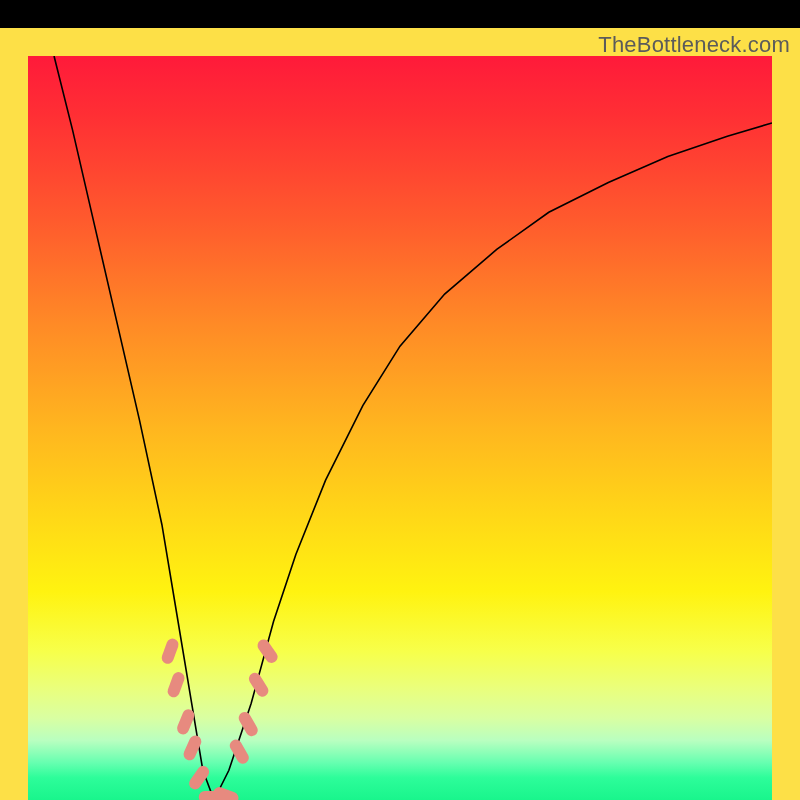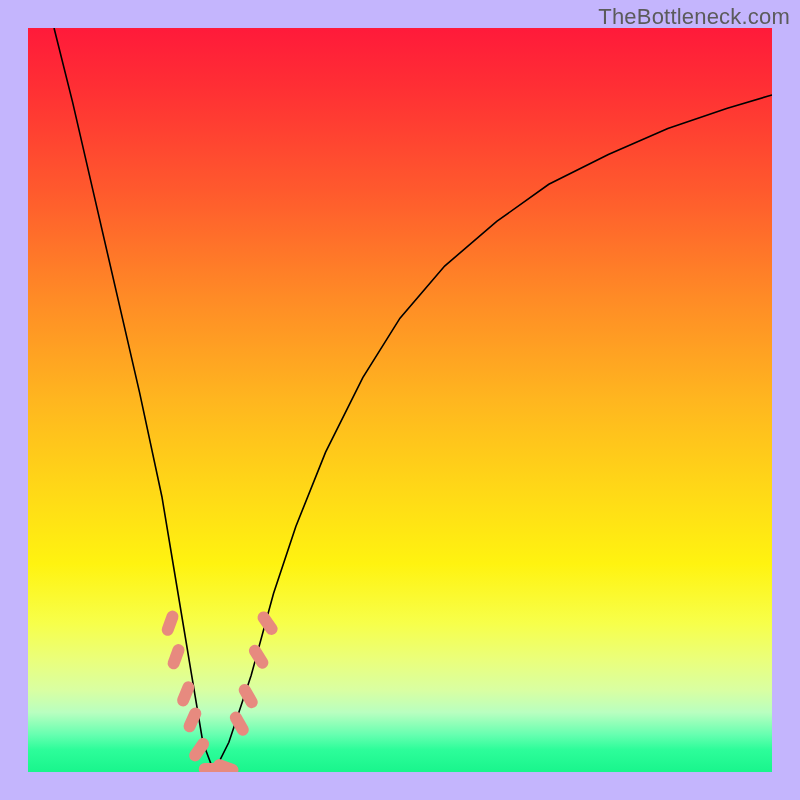--- a/index.html
+++ b/index.html
@@ -7,21 +7,22 @@
     padding: 0;
     width: 800px;
     height: 800px;
     overflow: hidden;
     background: #000;
     font-family: Arial, Helvetica, sans-serif;
   }
   .frame {
     position: absolute;
     inset: 0;
-    background: #c4b5fd;
+    background: #fde047;
+    margin-top: 28px;
   }
   .plot-area {
     position: absolute;
     left: 28px;
     top: 28px;
     width: 744px;
     height: 744px;
     
     background: linear-gradient(to bottom,
       #ff1a3a 0%,

